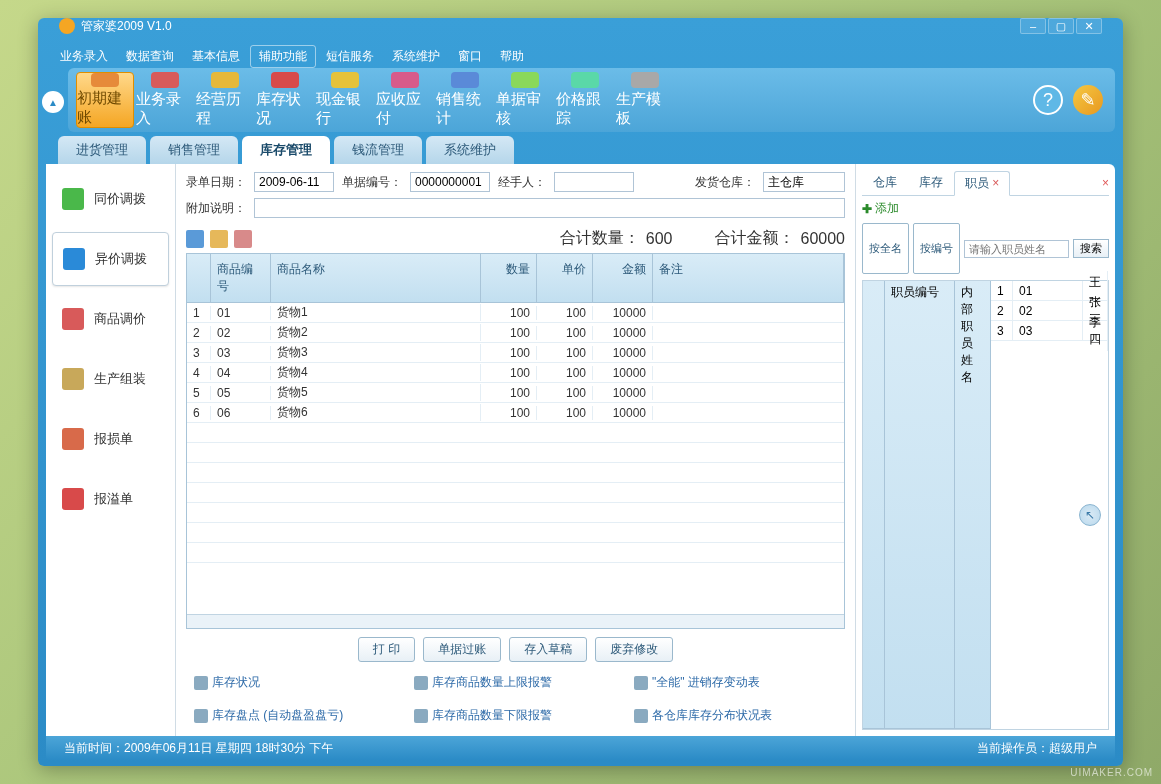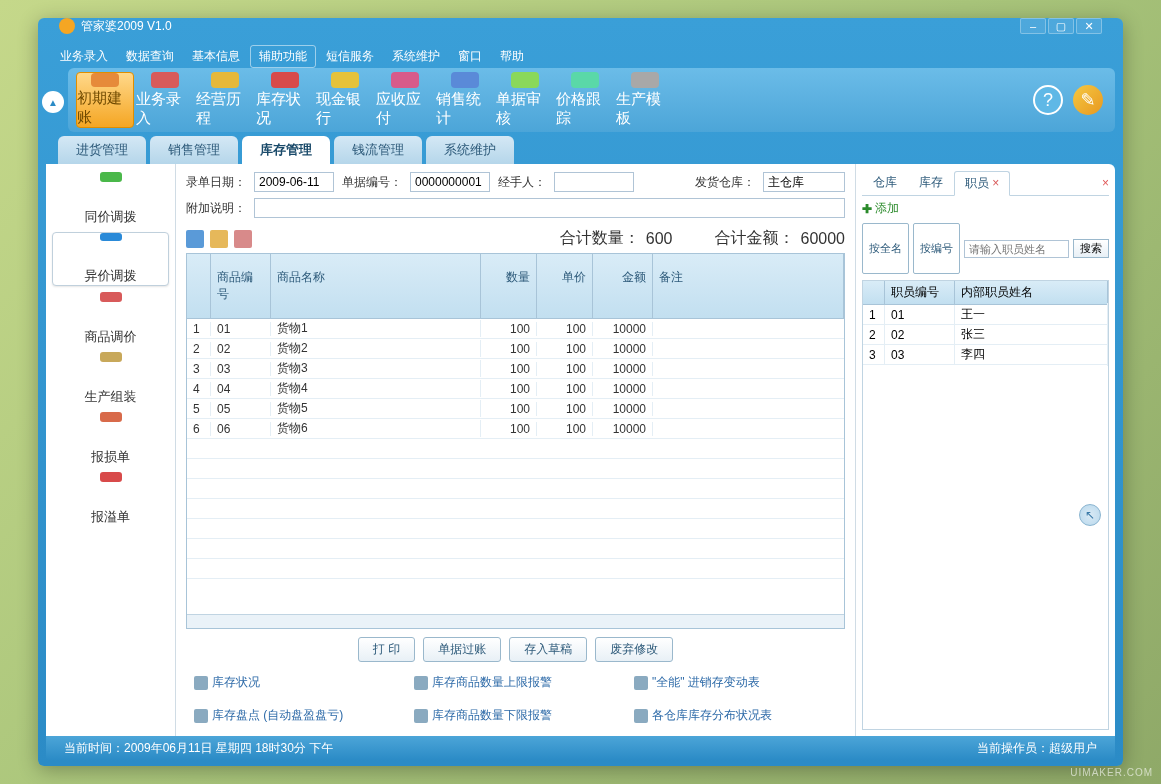--- a/index.html
+++ b/index.html
@@ -21,33 +21,33 @@
 .toolbar-btn .ticon { width: 28px; height: 28px; border-radius: 4px; margin-bottom: 2px; display: flex; align-items: center; justify-content: center; font-size: 16px; }
 .toolbar-spacer { flex: 1; }
 .help-ico, .globe-ico { width: 30px; height: 30px; border-radius: 50%; display: flex; align-items: center; justify-content: center; color: #fff; font-size: 18px; cursor: pointer; margin: 0 4px; }
 .help-ico { background: #5fb8e6; border: 2px solid #fff; }
 .globe-ico { background: linear-gradient(135deg,#f5c842,#e89820); }
 .tabstrip { height: 28px; display: flex; align-items: flex-end; padding: 0 20px; gap: 4px; }
 .tab { padding: 5px 18px; background: linear-gradient(180deg, #d4e8f5, #b5d6ea); border-radius: 6px 6px 0 0; cursor: pointer; font-size: 13px; color: #2d5a7a; }
 .tab.active { background: #fff; color: #1a4a6a; font-weight: bold; }
 .content { flex: 1; background: #fff; margin: 0 8px 0 8px; border-radius: 0 6px 0 0; display: flex; overflow: hidden; }
 .sidebar { width: 130px; border-right: 1px solid #d0dce5; display: flex; flex-direction: column; padding: 8px 6px; gap: 6px; }
-.side-item { height: 54px; display: flex; align-items: center; gap: 26px; padding: 0 10px; border-radius: 4px; cursor: pointer; font-size: 13px; color: #333; flex-direction: column; }
+.side-item { height: 54px; display: flex; align-items: center; gap: 10px; padding: 0 10px; border-radius: 4px; cursor: pointer; font-size: 13px; color: #333; }
 .side-item.active { background: #fff; border: 1px solid #c0d0dc; box-shadow: 0 1px 2px rgba(0,0,0,0.1); }
 .side-item .sicon { width: 22px; height: 22px; border-radius: 3px; }
 .main { flex: 1; display: flex; flex-direction: column; padding: 8px 10px; min-width: 0; }
 .form-row { display: flex; align-items: center; gap: 8px; margin-bottom: 6px; font-size: 12px; color: #333; }
 .form-row label { white-space: nowrap; }
 .form-row input, .form-row select { border: 1px solid #b0c4d6; height: 20px; padding: 0 4px; font-size: 12px; }
 .mini-toolbar { display: flex; align-items: center; gap: 6px; margin: 4px 0; font-size: 16px; color: #333; }
 .mini-toolbar .micon { width: 18px; height: 18px; border-radius: 2px; cursor: pointer; }
 .mini-toolbar .mspacer { flex: 1; }
 .grid-wrap { border: 1px solid #a8c4d8; flex: 1; display: flex; flex-direction: column; min-height: 280px; background: #fff; }
 .grid-head { display: flex; background: linear-gradient(180deg, #d9ecf7, #c2dff0); border-bottom: 1px solid #a8c4d8; font-size: 12px; color: #2d5a7a; }
-.gh { border-right: 1px solid #a8c4d8; padding: 15px 6px; }
+.gh { border-right: 1px solid #a8c4d8; padding: 7px 6px; }
 .gh0 { width: 24px; } .gh1 { width: 60px; } .gh2 { width: 210px; } .gh3 { width: 56px; text-align: right; } .gh4 { width: 56px; text-align: right; } .gh5 { width: 60px; text-align: right; } .gh6 { flex: 1; }
 .grid-body { flex: 1; overflow: auto; }
 .grid-row { display: flex; border-bottom: 1px solid #e4eef5; font-size: 12px; color: #333; height: 20px; align-items: center; }
 .gc { border-right: 1px solid #e4eef5; padding: 0 6px; overflow: hidden; }
 .grid-scroll { height: 14px; background: #eaf2f8; border-top: 1px solid #c0d4e2; }
 .action-row { display: flex; justify-content: center; gap: 8px; padding: 8px 0; }
 .action-row button { padding: 3px 14px; background: linear-gradient(180deg,#fff,#e8f0f6); border: 1px solid #9ab8cc; border-radius: 3px; font-size: 12px; color: #2d5a7a; cursor: pointer; }
 .links { display: flex; flex-wrap: wrap; gap: 16px 40px; padding: 4px 8px; }
 .links a { color: #2d6aa8; font-size: 12px; text-decoration: none; display: flex; align-items: center; gap: 4px; }
 .links .licon { width: 14px; height: 14px; background: #8aaac0; border-radius: 2px; }
@@ -55,21 +55,21 @@
 .rp-tabs { display: flex; border-bottom: 1px solid #c0d4e2; align-items: center; }
 .rp-tab { padding: 3px 10px; font-size: 12px; color: #2d5a7a; cursor: pointer; border: 1px solid transparent; }
 .rp-tab.active { border: 1px solid #c0d4e2; border-bottom: 1px solid #fff; background: #fff; border-radius: 3px 3px 0 0; margin-bottom: -1px; }
 .rp-close { margin-left: auto; color: #e05a5a; cursor: pointer; font-size: 12px; }
 .rp-toolbar { display: flex; align-items: center; gap: 4px; padding: 4px 0; font-size: 12px; }
 .rp-toolbar .add { color: #2a8a2a; cursor: pointer; display: flex; align-items: center; gap: 3px; }
 .rp-filter { display: flex; gap: 4px; align-items: center; padding: 2px 0 6px; }
 .rp-filter .fbtn { border: 1px solid #9ab8cc; padding: 17px 6px; font-size: 11px; color: #2d5a7a; cursor: pointer; border-radius: 2px; }
 .rp-filter input { flex: 1; border: 1px solid #b0c4d6; height: 18px; font-size: 11px; padding: 0 4px; min-width: 0; }
 .rp-filter button { border: 1px solid #9ab8cc; padding: 1px 6px; font-size: 11px; cursor: pointer; background: linear-gradient(180deg,#fff,#e8f0f6); }
-.rp-grid { flex: 1; border: 1px solid #c0d4e2; display: flex; flex-direction: column; }
+.rp-grid { flex: 1; border: 1px solid #c0d4e2; display: flex; flex-direction: row; }
 .rp-grid-head { display: flex; background: linear-gradient(180deg, #d9ecf7, #c2dff0); border-bottom: 1px solid #a8c4d8; font-size: 12px; }
 .rph { border-right: 1px solid #a8c4d8; padding: 3px 6px; }
 .rph0 { width: 22px; } .rph1 { width: 70px; } .rph2 { flex: 1; }
 .rp-row { display: flex; border-bottom: 1px solid #e4eef5; font-size: 12px; height: 20px; align-items: center; }
 .statusbar { height: 24px; background: linear-gradient(180deg,#4ca5d8,#2b8bc6); color: #fff; font-size: 12px; display: flex; align-items: center; padding: 0 18px; margin: 0 8px 6px; border-radius: 0 0 4px 4px; }
 .watermark { position: absolute; right: 8px; bottom: 6px; color: rgba(255,255,255,0.6); font-size: 10px; letter-spacing: 1px; }
 .select-arrow { position: absolute; right: 14px; top: 340px; width: 22px; height: 22px; background: radial-gradient(circle,#daeaf5,#b8d8ec); border: 1px solid #8ab4d0; border-radius: 50%; display: flex; align-items: center; justify-content: center; color: #3a7aa8; }
 </style>
 </head>
 <body>

